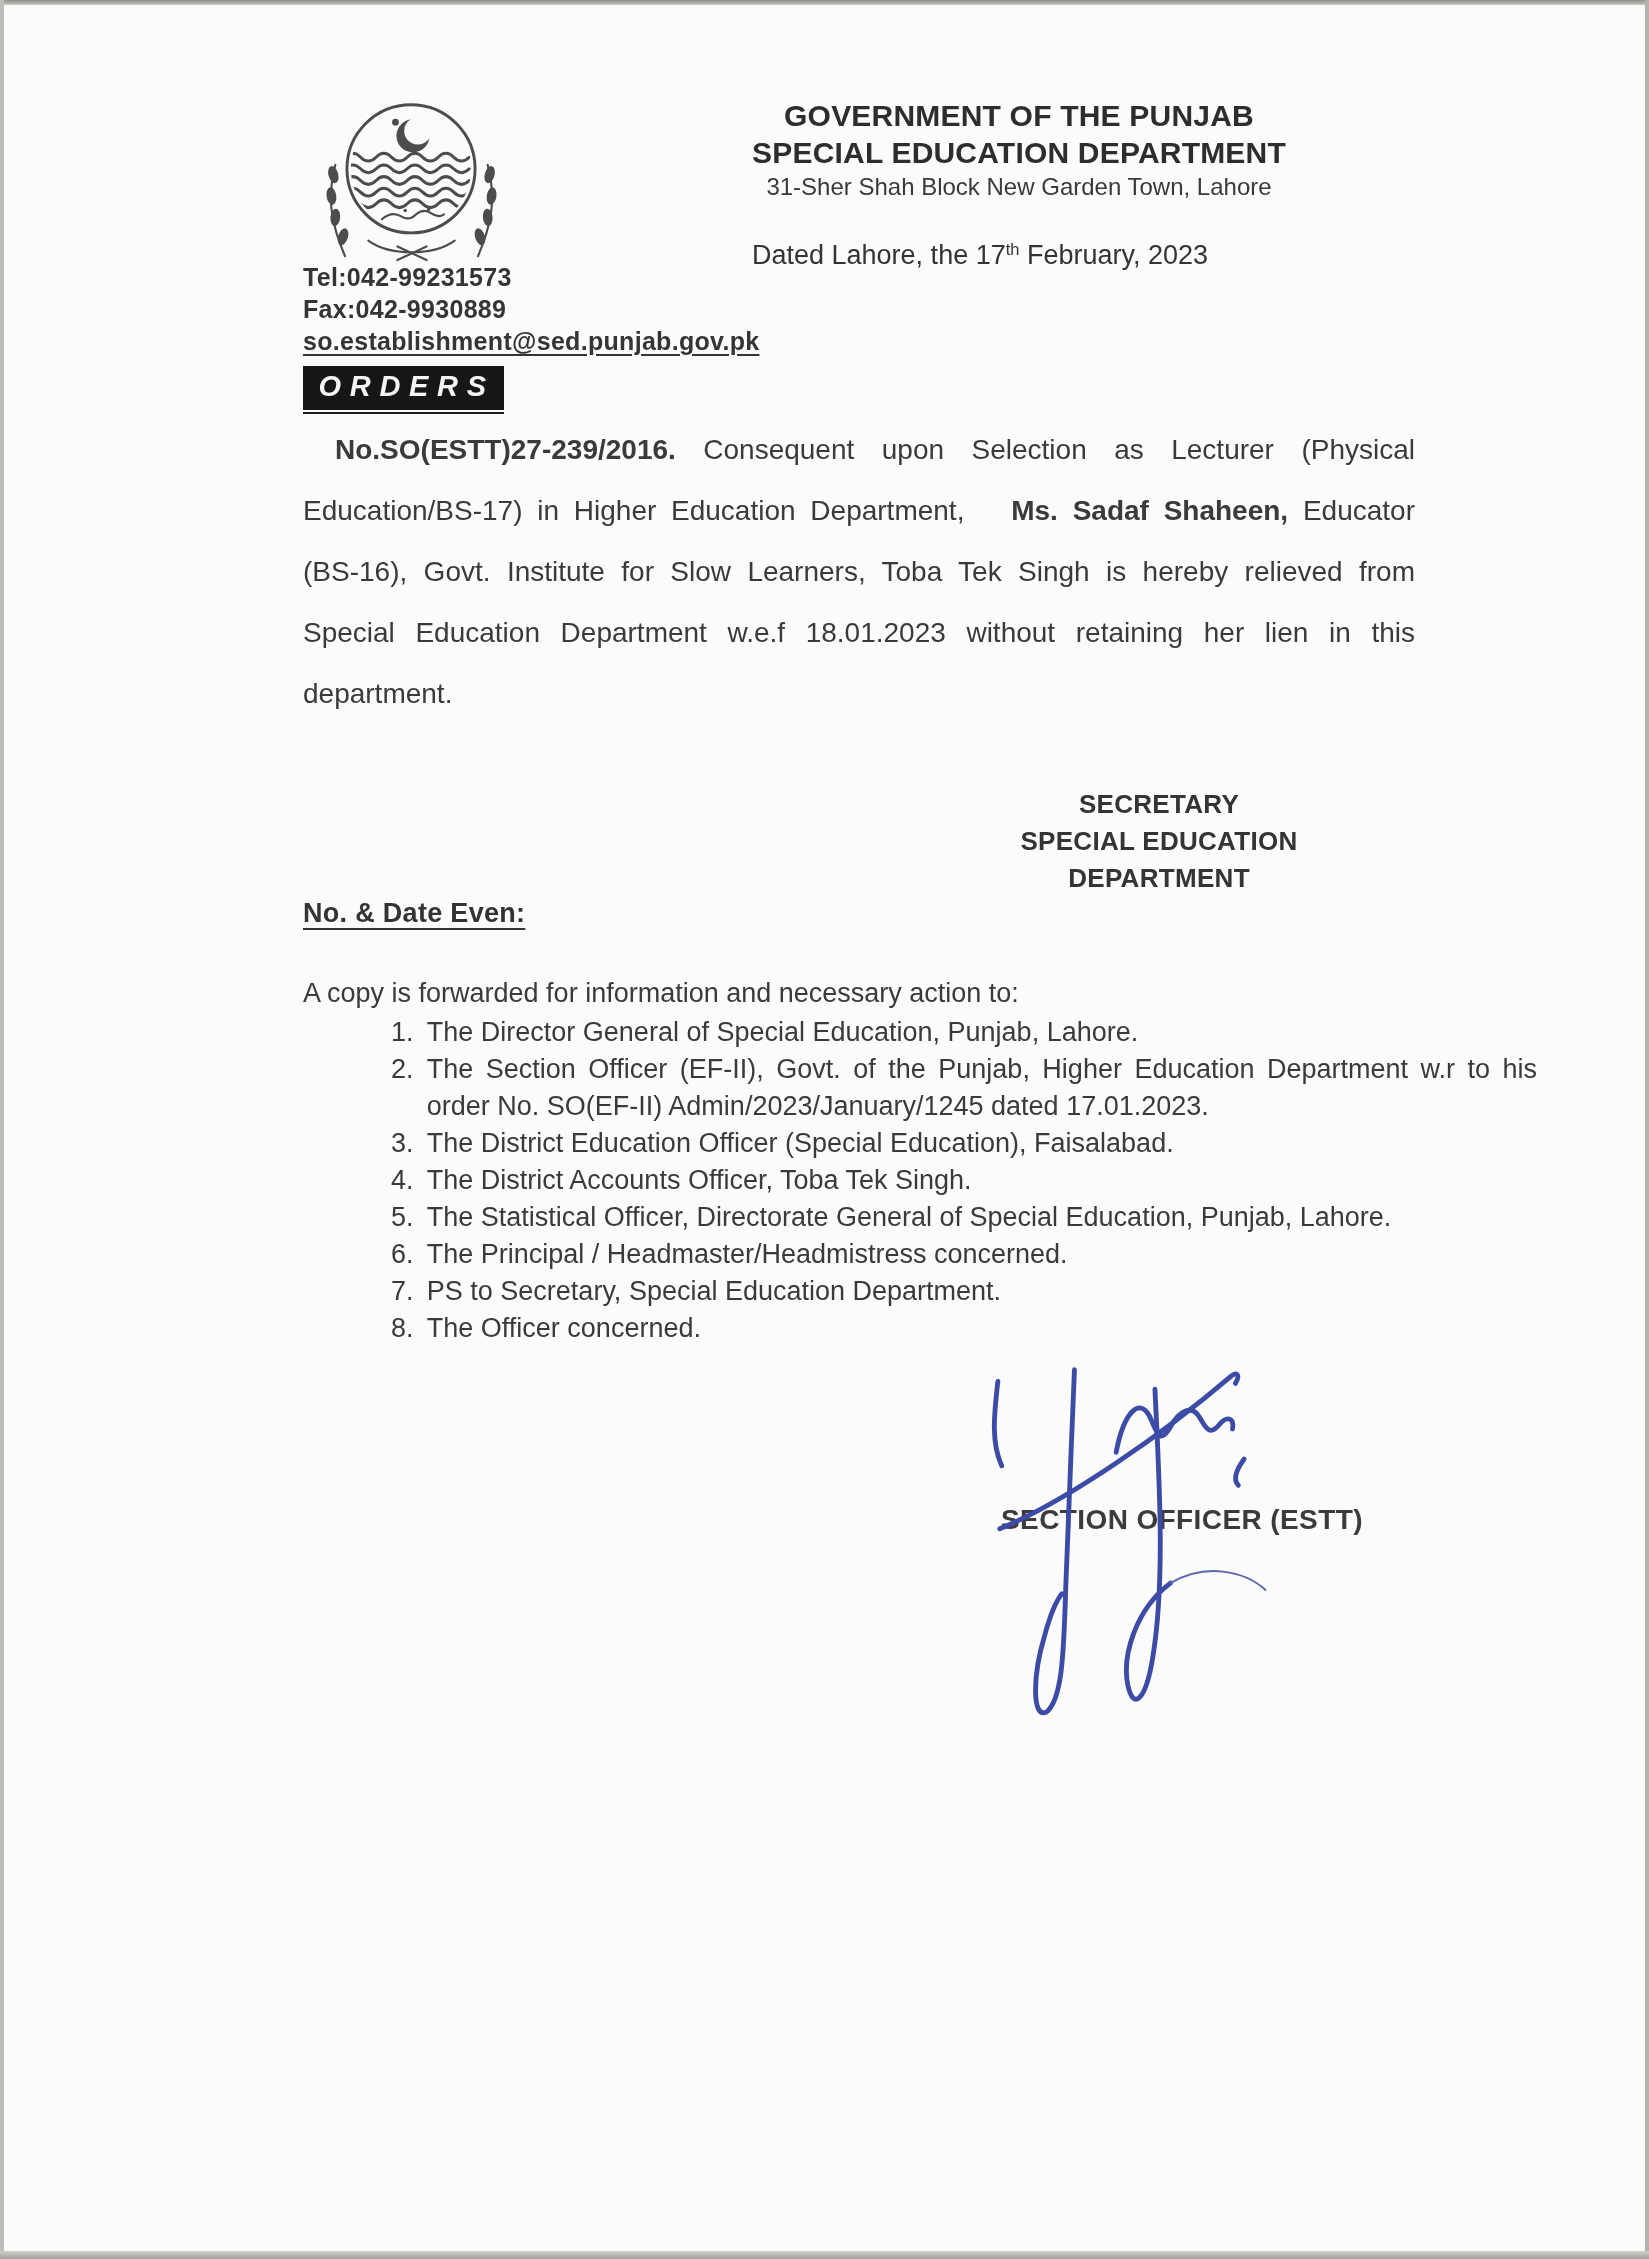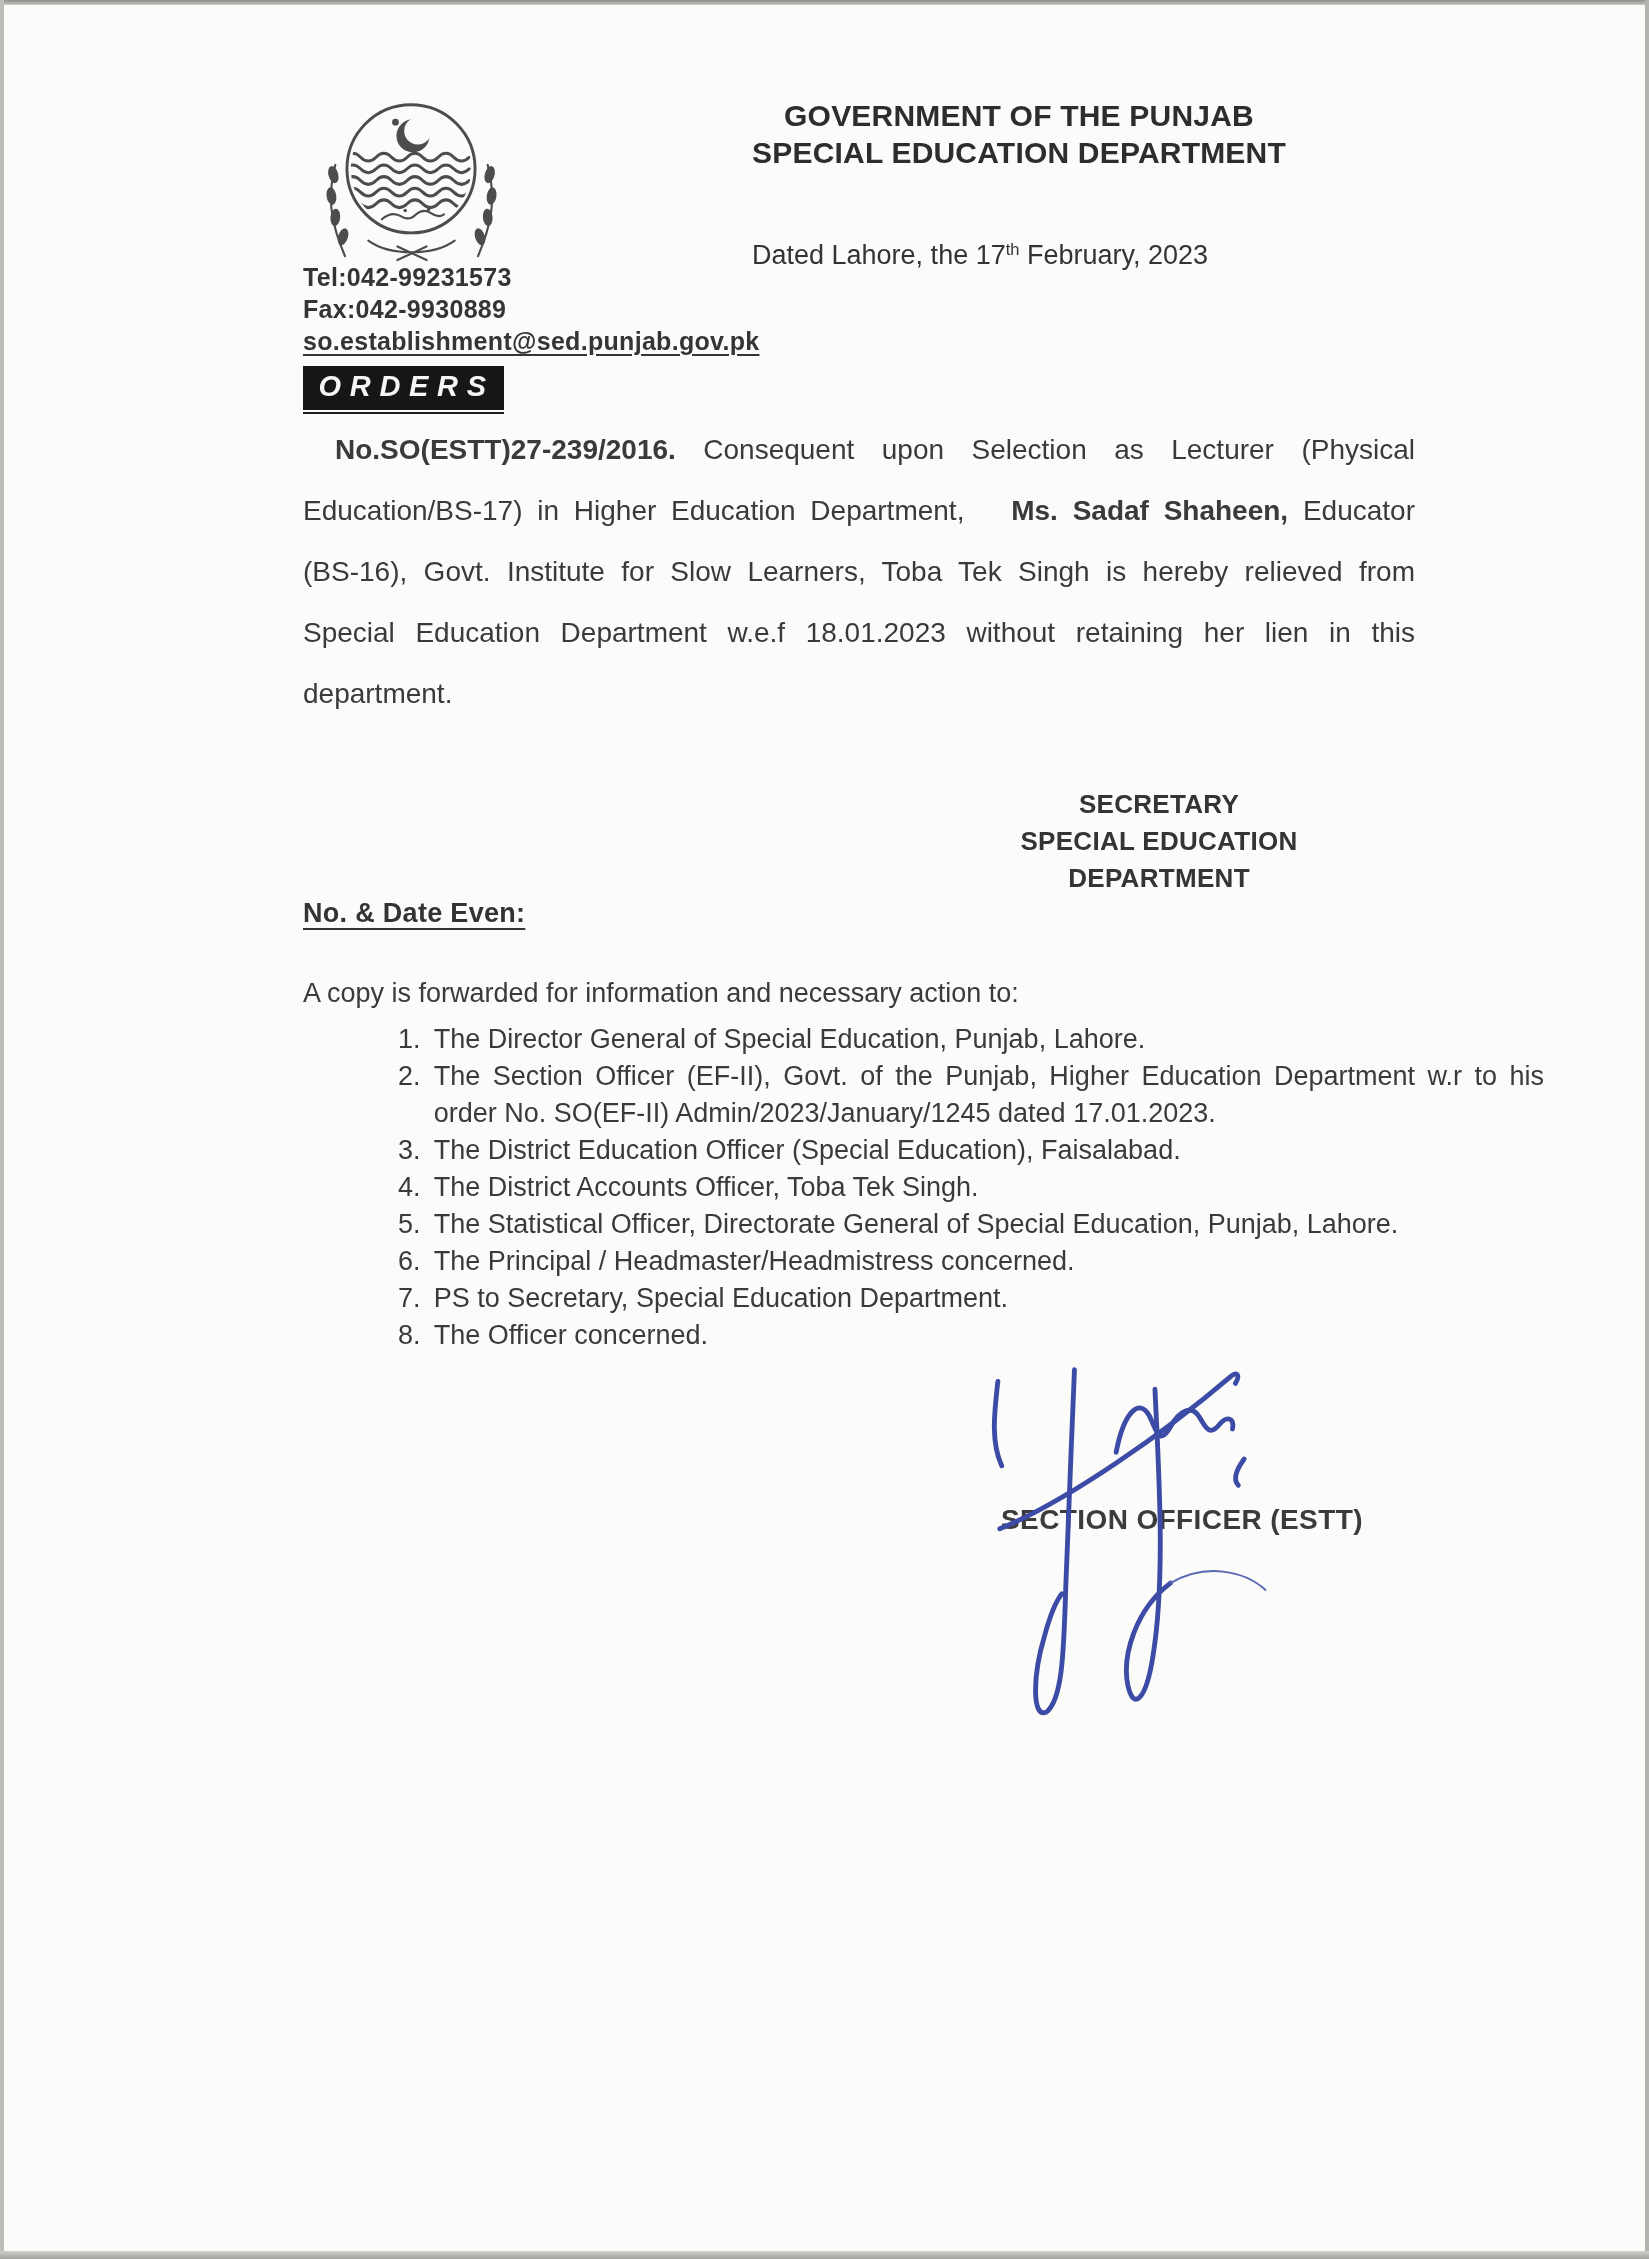--- a/index.html
+++ b/index.html
@@ -38,21 +38,21 @@
   .b{font-weight:bold;margin-left:32px;}
 
   .secretary{position:absolute;left:936px;top:786px;width:446px;text-align:center;
     font-weight:bold;font-size:26px;line-height:37px;color:#343434;letter-spacing:0.3px;}
 
   .ref-line{position:absolute;left:303px;top:898px;font-size:27px;font-weight:bold;color:#333;
     text-decoration:underline;text-decoration-thickness:1.9px;text-underline-offset:5.8px;letter-spacing:0.3px;}
 
   .intro{position:absolute;left:303px;top:978px;font-size:27px;color:#3a3a3a;}
 
-  ol.dist{position:absolute;left:303px;top:1009px;width:1116px;margin:12px;
+  ol.dist{position:absolute;left:303px;top:1009px;width:1116px;margin:5px;
     padding-left:113px;font-size:27px;line-height:37px;color:#3a3a3a;text-align:justify;}
   ol.dist li{padding-left:5.8px;}
 
   .sign-name{position:absolute;left:1001px;top:1504px;font-size:28px;font-weight:bold;
     color:#3b3b3b;letter-spacing:0.4px;z-index:2;}
   .signature{position:absolute;left:961px;top:1355px;width:320px;height:400px;z-index:3;pointer-events:none;}
   .sig-stroke{fill:none;stroke:#3c4ba6;stroke-width:5;stroke-linecap:round;}
   .sig-hair{fill:none;stroke:#5868b4;stroke-width:2;stroke-linecap:round;}
   .crest{fill:none;stroke:#4c4c4c;stroke-width:3;stroke-linecap:round;}
   .crest-thin{fill:none;stroke:#4c4c4c;stroke-width:2.2;stroke-linecap:round;}
@@ -108,20 +108,21 @@
 
   <div class="contact">
     <div>Tel:042-99231573</div>
     <div>Fax:042-9930889</div>
     <div class="email">so.establishment@sed.punjab.gov.pk</div>
   </div>
 
   <div class="org-block">
     <div class="l1">GOVERNMENT OF THE PUNJAB</div>
     <div class="l2">SPECIAL EDUCATION DEPARTMENT</div>
+    <div class="addr">31-Sher Shah Block New Garden Town, Lahore</div>
   </div>
 
   <div class="date-line"><span>Dated Lahore, the 17</span><sup>th</sup><span> February, 2023</span></div>
 
   <div class="orders-wrap">
     <span class="orders-box">ORDERS</span>
     <div class="orders-underline"></div>
   </div>
 
   <div class="order-para"><span class="b">No.SO(ESTT)27-239/2016.</span><span> Consequent upon Selection as Lecturer (Physical Education/BS-17) in Higher Education Department, </span><span class="b">Ms. Sadaf Shaheen,</span><span> Educator (BS-16), Govt. Institute for Slow Learners, Toba Tek Singh is hereby relieved from Special Education Department w.e.f 18.01.2023 without retaining her lien in this department.</span></div>

